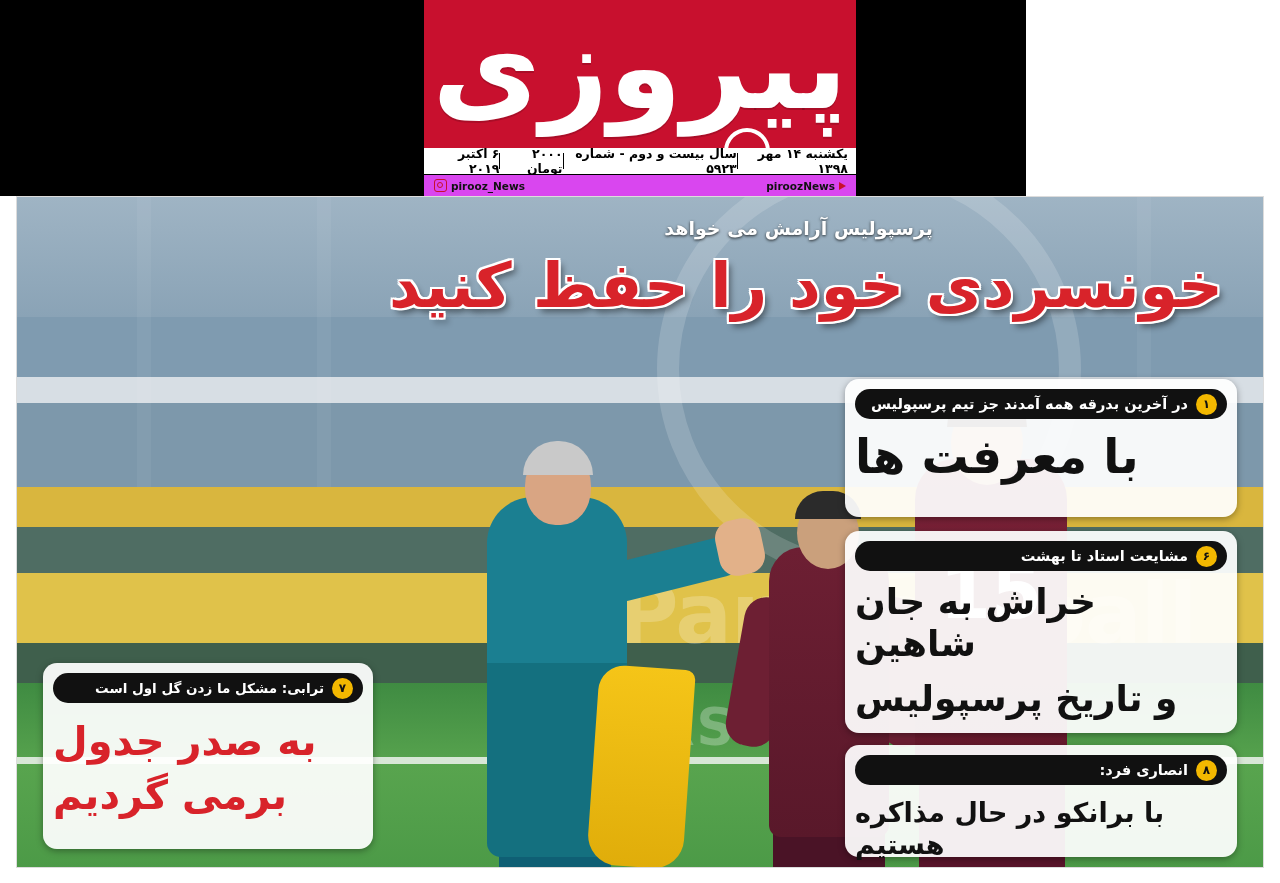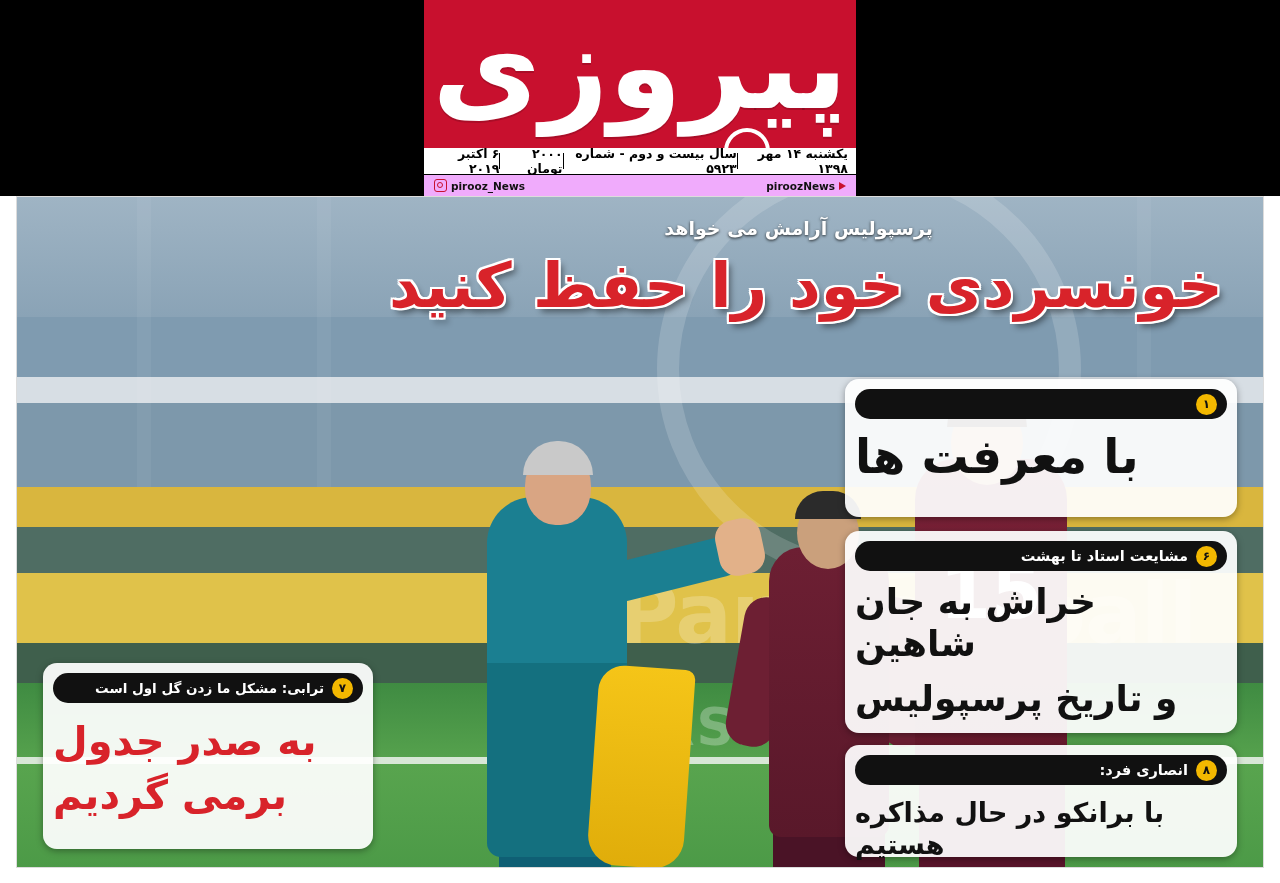--- a/index.html
+++ b/index.html
@@ -12,21 +12,21 @@
     height: 883px;
     overflow: hidden;
     font-family: "DejaVu Sans", "Liberation Sans", sans-serif;
   }
 
   
   .masthead {
     position: absolute;
     top: 0;
     left: 0;
-    width: 1280px;
+    width: 1026px;
     height: 196px;
     background: #000000;
   }
   .logo-box {
     position: absolute;
     top: 0;
     left: 424px;
     width: 432px;
     height: 196px;
     background: #c8102e;
@@ -81,21 +81,21 @@
     width: 1px;
     height: 16px;
     background: #000;
   }
   .logo-bottombar {
     position: absolute;
     top: 174px;
     left: 0;
     width: 432px;
     height: 22px;
-    background: #f0abfc;
+    background: #d946ef;
     border-top: 1px solid #000;
     display: flex;
     flex-direction: row;
     align-items: center;
     justify-content: space-between;
     padding: 0 10px;
     box-sizing: border-box;
     font-size: 10.5px;
     font-weight: bold;
     color: #111;
@@ -458,20 +458,21 @@
   <div class="fig p2-number">15</div>
   <div class="fig p2-head"></div>
   <div class="fig p2-hair"></div>
 
   <div class="kicker-main">پرسپولیس آرامش می خواهد</div>
   <div class="headline-main">خونسردی خود را حفظ کنید</div>
 
   <div class="card card-1">
     <div class="kicker-bar">
       <span class="kicker-num">۱</span>
+      <span class="kicker-text">در آخرین بدرقه همه آمدند جز تیم پرسپولیس</span>
     </div>
     <div class="card-head">با معرفت ها</div>
   </div>
 
   <div class="card card-2">
     <div class="kicker-bar">
       <span class="kicker-num">۶</span>
       <span class="kicker-text">مشایعت استاد تا بهشت</span>
     </div>
     <div class="card-head">خراش به جان شاهین</div>

